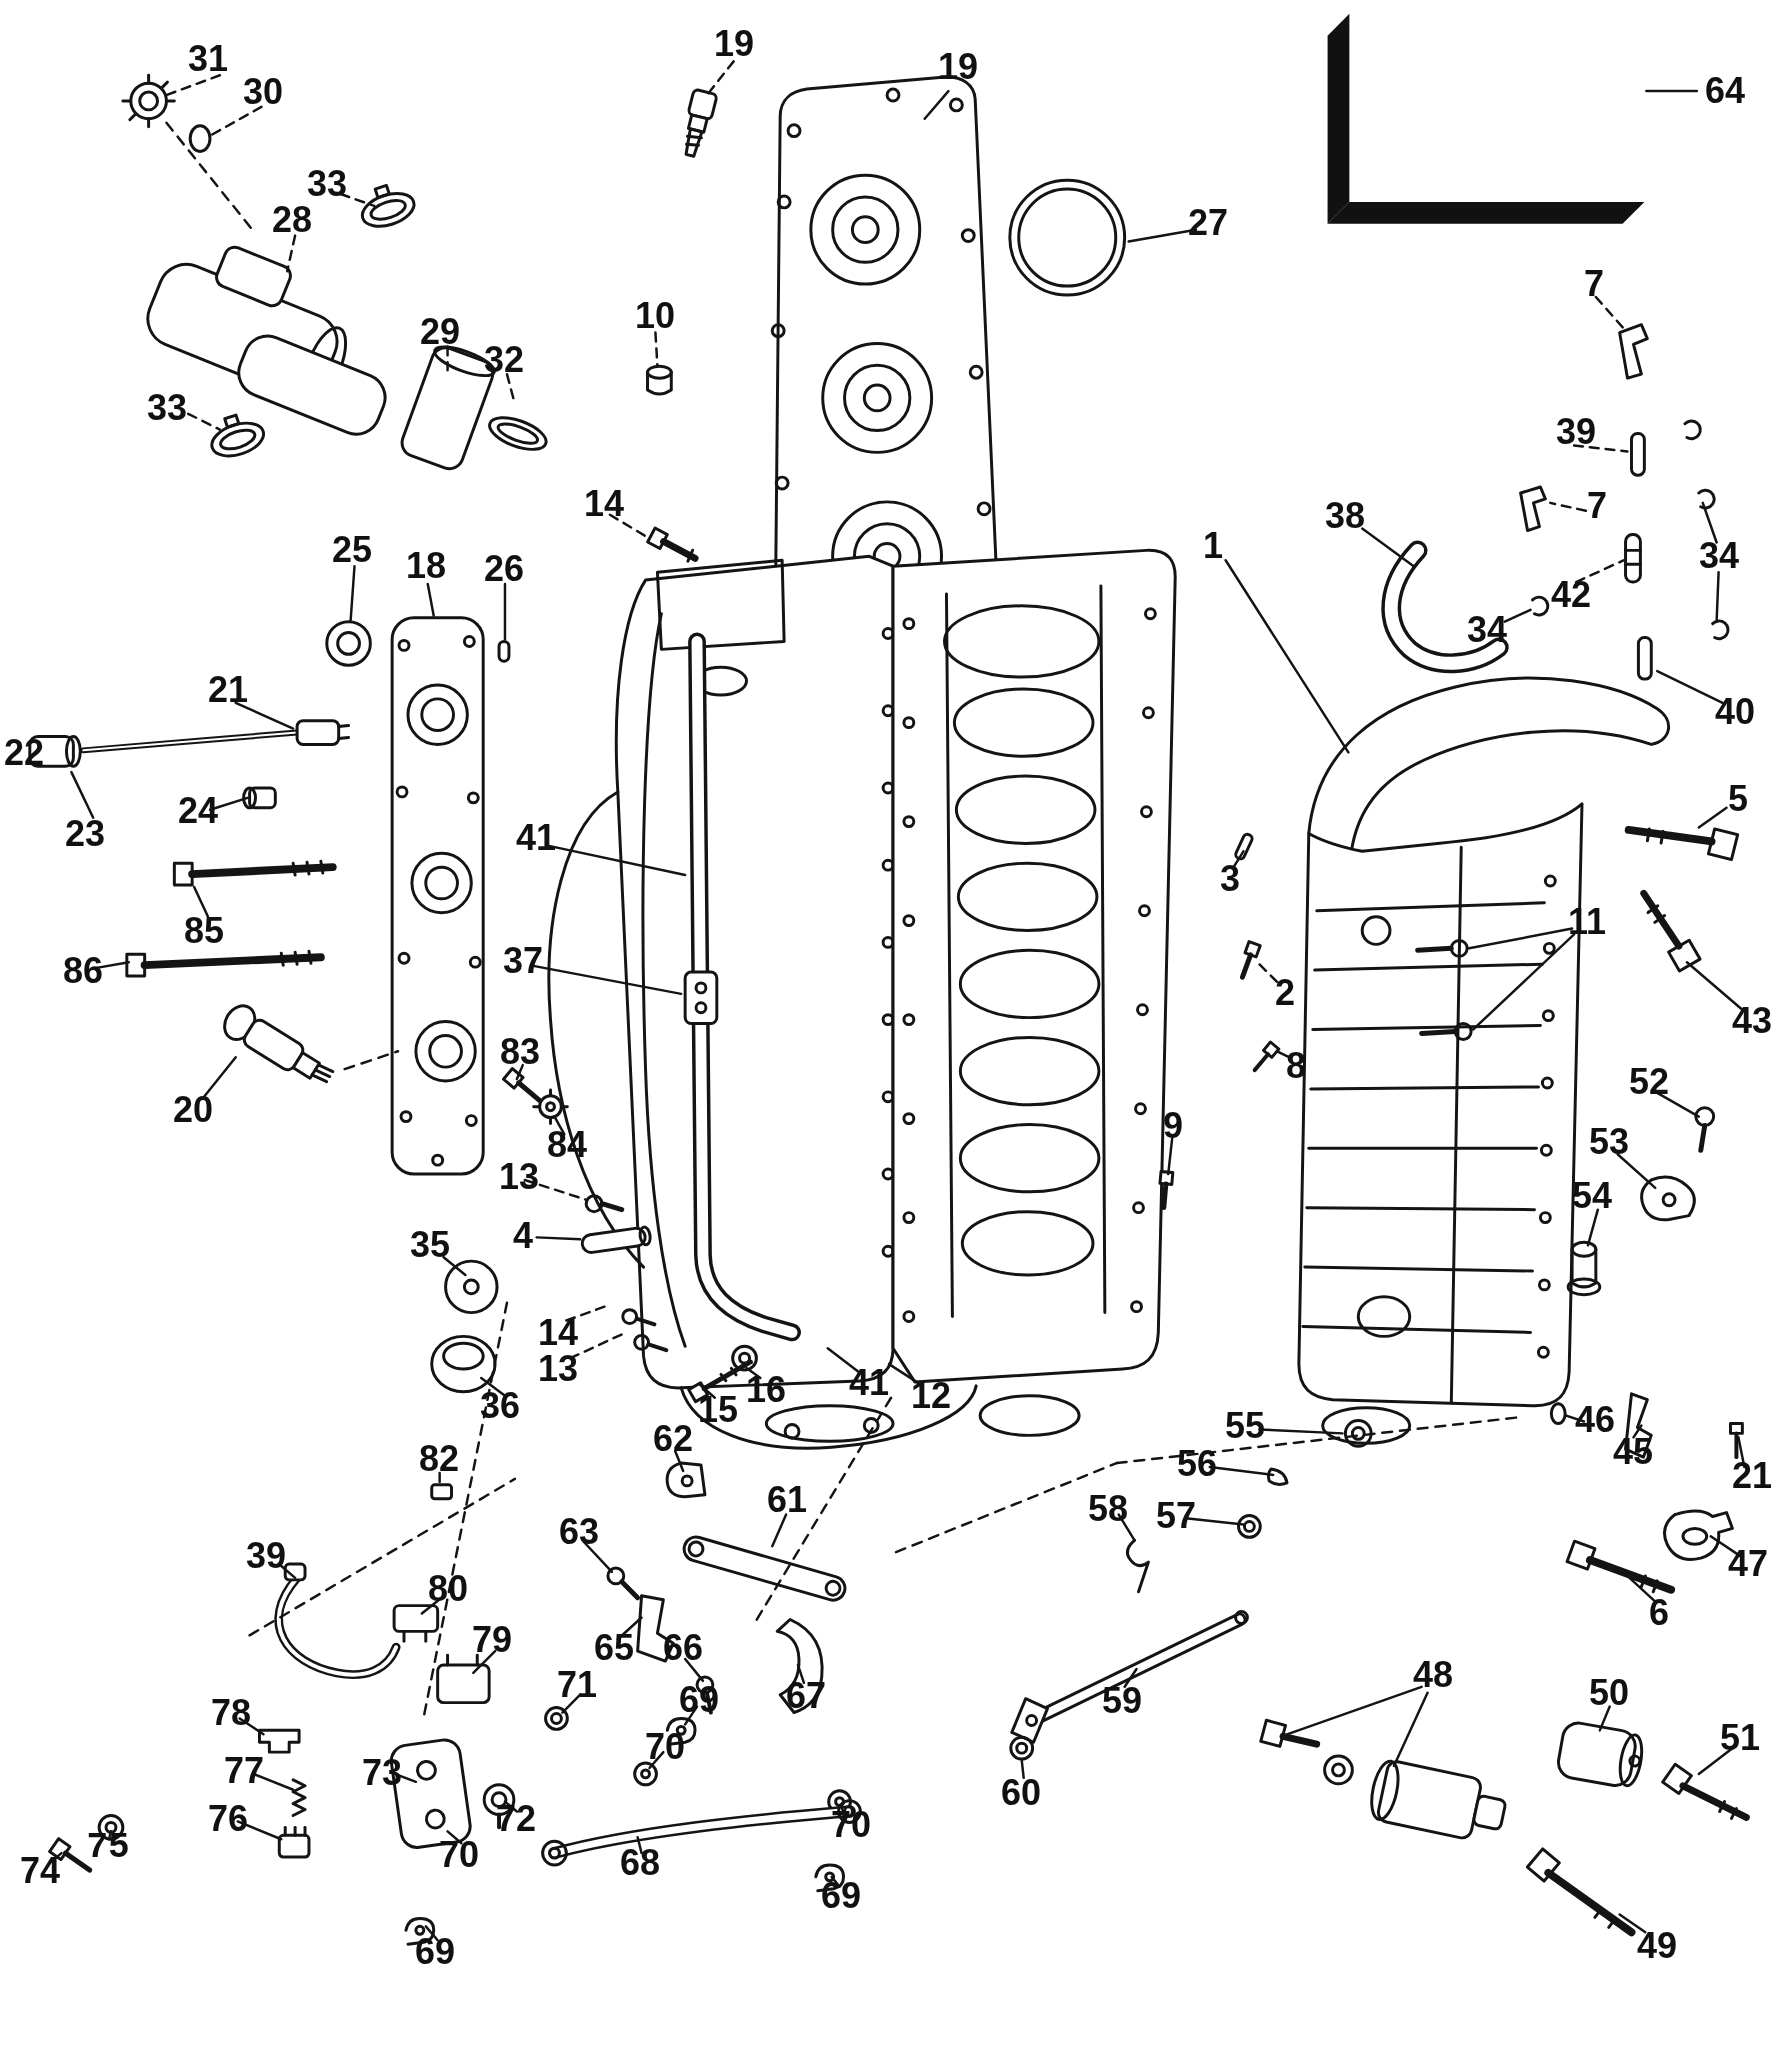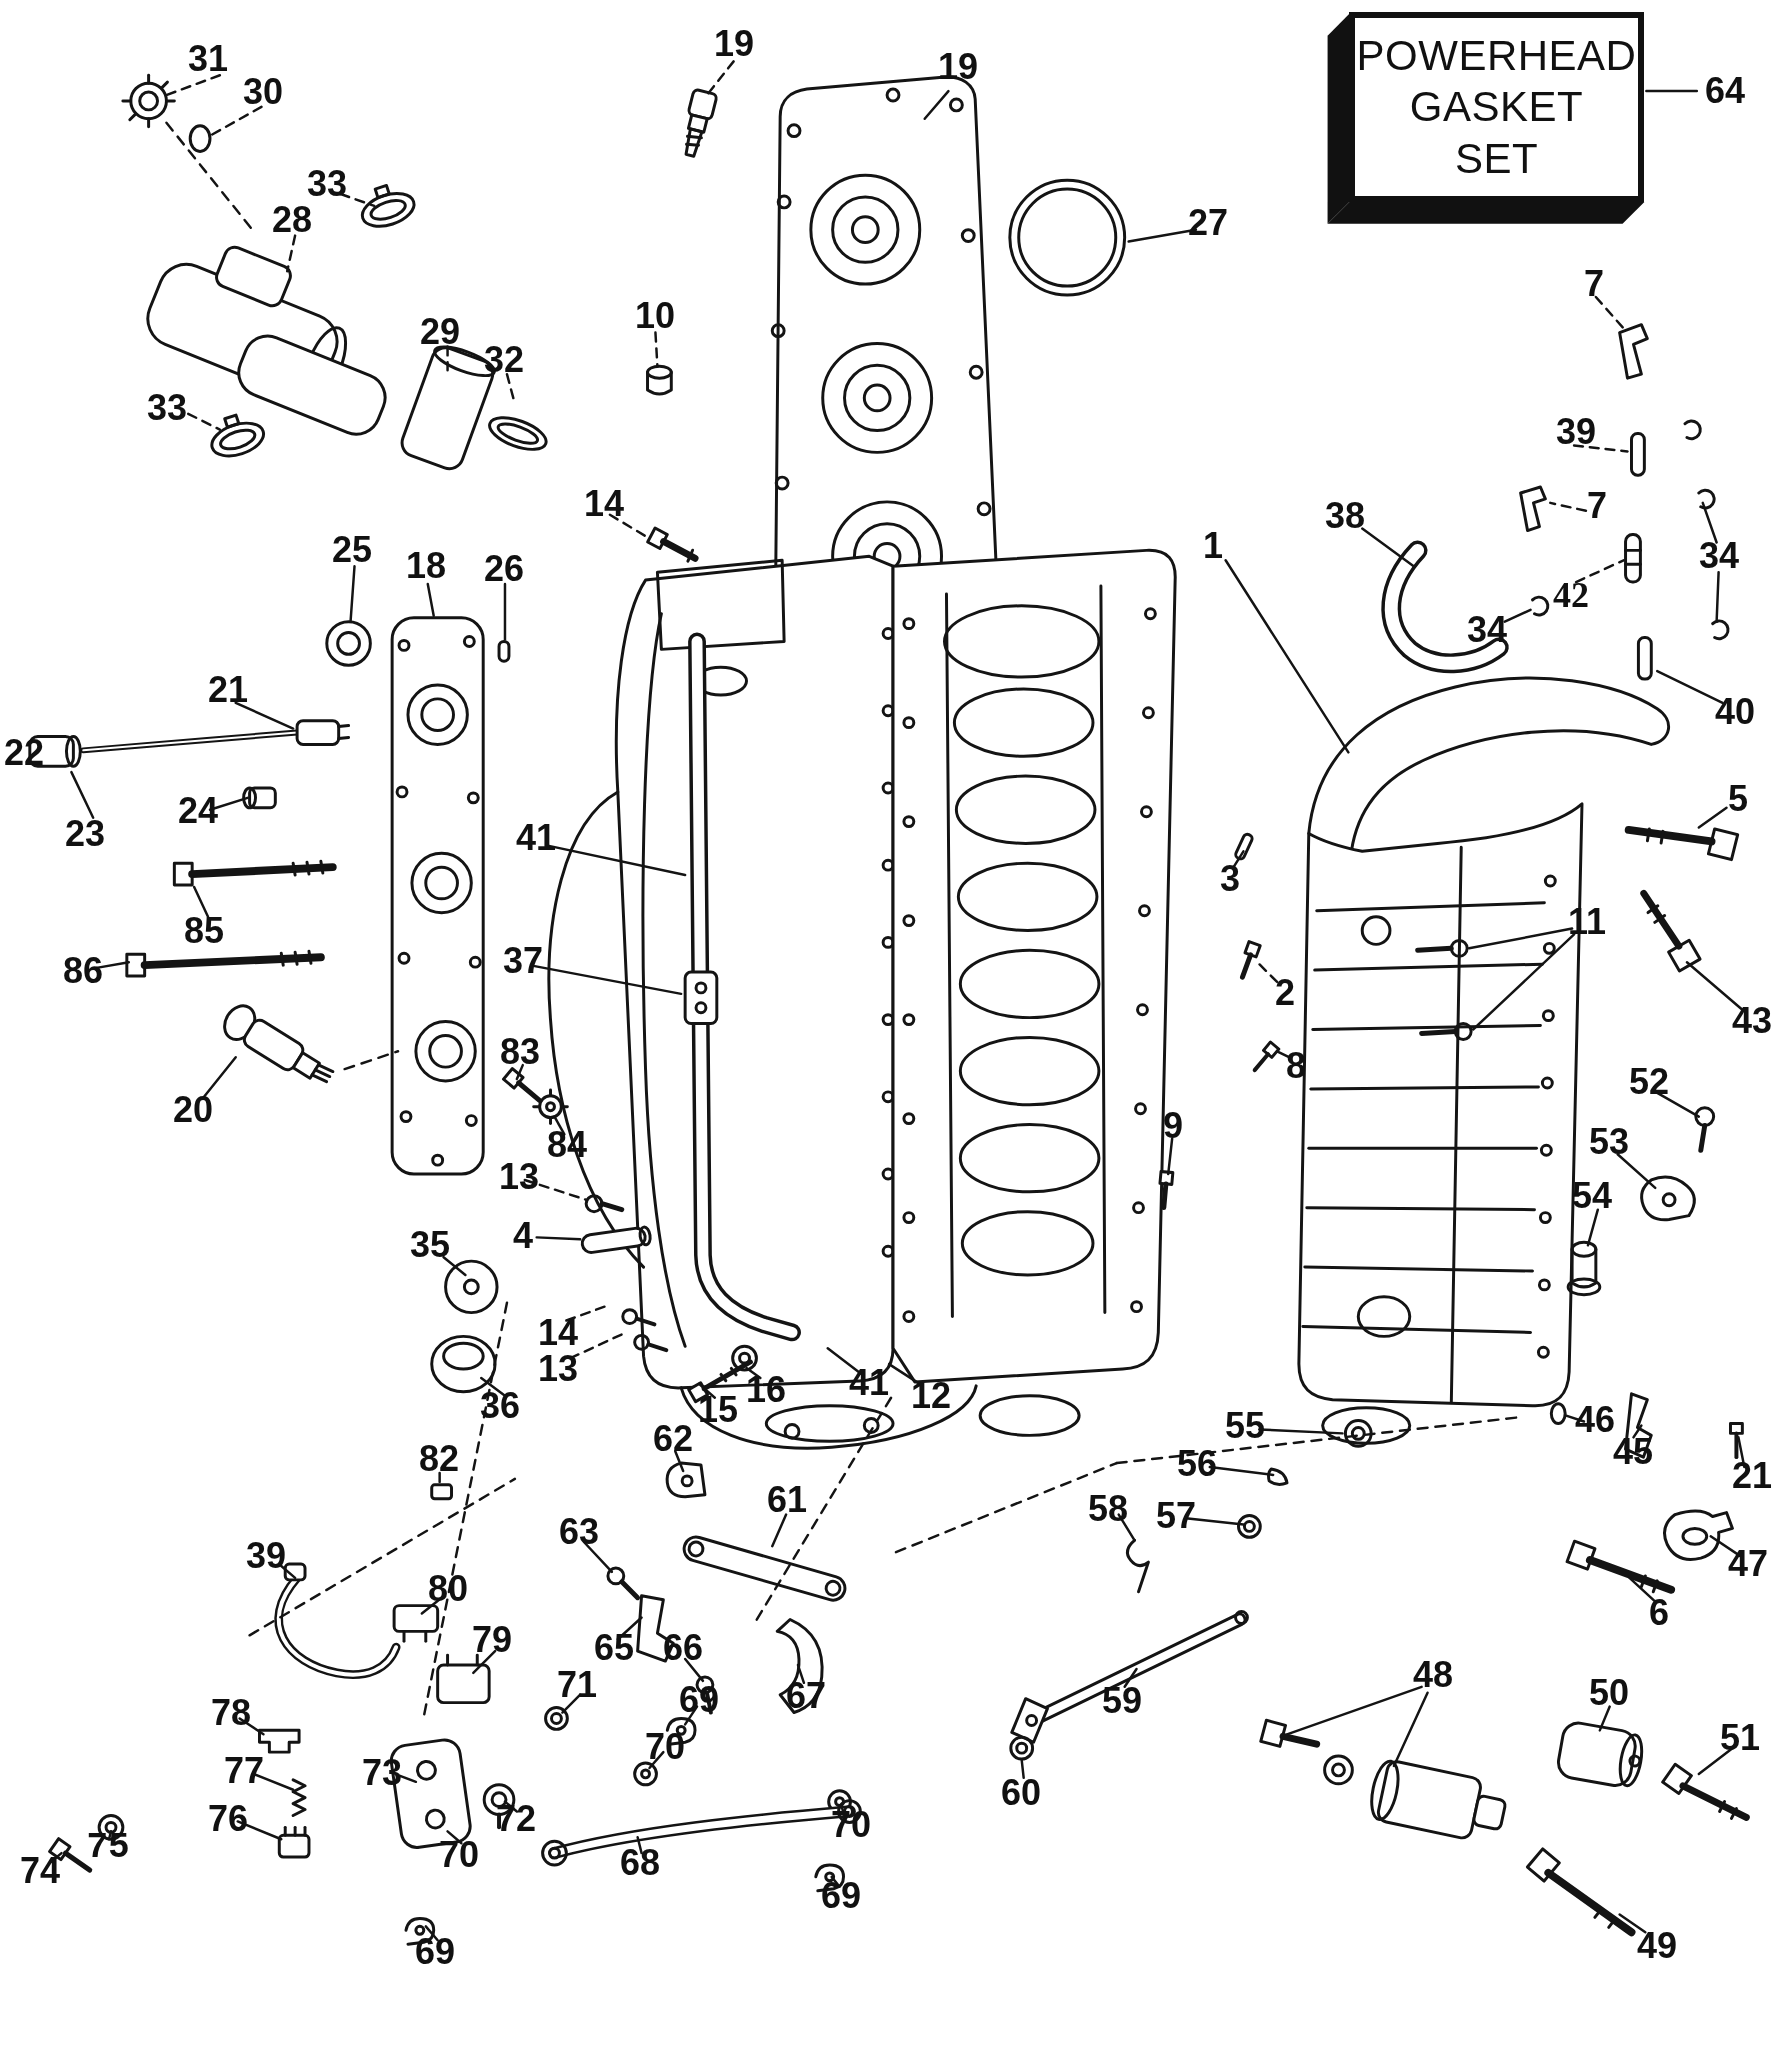--- a/index.html
+++ b/index.html
@@ -575,25 +575,20 @@
           <line x1="110" y1="1858" x2="112" y2="1850" stroke="#141414"></line>
           <line x1="648" y1="1872" x2="644" y2="1856" stroke="#141414"></line>
           <line x1="848" y1="1906" x2="840" y2="1896" stroke="#141414"></line>
           <line x1="1662" y1="1952" x2="1636" y2="1934" stroke="#141414"></line>
           <line x1="466" y1="1862" x2="452" y2="1850" stroke="#141414"></line>
           <line x1="442" y1="1960" x2="430" y2="1946" stroke="#141414"></line>
         </g>
  </g>
 </svg>
 
-<div id="gasket-box">
-  <div class="gb-line">POWERHEAD</div>
-  <div class="gb-line">GASKET</div>
-  <div class="gb-line">SET</div>
-</div>
 
 <div id="callout-layer">
       <div class="callout" style="left: 208px; top: 59px;">31</div>
       <div class="callout" style="left: 734px; top: 44px;">19</div>
       <div class="callout" style="left: 958px; top: 67px;">19</div>
       <div class="callout" style="left: 1725px; top: 91px;">64</div>
       <div class="callout" style="left: 263px; top: 92px;">30</div>
       <div class="callout" style="left: 327px; top: 184px;">33</div>
       <div class="callout" style="left: 292px; top: 220px;">28</div>
       <div class="callout" style="left: 1208px; top: 223px;">27</div>
@@ -604,21 +599,21 @@
       <div class="callout" style="left: 167px; top: 408px;">33</div>
       <div class="callout" style="left: 1576px; top: 432px;">39</div>
       <div class="callout" style="left: 604px; top: 504px;">14</div>
       <div class="callout" style="left: 1345px; top: 516px;">38</div>
       <div class="callout" style="left: 1597px; top: 506px;">7</div>
       <div class="callout" style="left: 1213px; top: 546px;">1</div>
       <div class="callout" style="left: 352px; top: 550px;">25</div>
       <div class="callout" style="left: 1719px; top: 556px;">34</div>
       <div class="callout" style="left: 426px; top: 566px;">18</div>
       <div class="callout" style="left: 504px; top: 569px;">26</div>
-      <div class="callout" style="left: 1571px; top: 595px; font-family: Liberation Serif, serif;">42</div>
+      <div class="callout" style="left: 1571px; top: 595px;">42</div>
       <div class="callout" style="left: 1487px; top: 630px;">34</div>
       <div class="callout" style="left: 228px; top: 690px;">21</div>
       <div class="callout" style="left: 1735px; top: 712px;">40</div>
       <div class="callout" style="left: 24px; top: 753px;">22</div>
       <div class="callout" style="left: 1738px; top: 799px;">5</div>
       <div class="callout" style="left: 198px; top: 811px;">24</div>
       <div class="callout" style="left: 85px; top: 834px;">23</div>
       <div class="callout" style="left: 536px; top: 838px;">41</div>
       <div class="callout" style="left: 1230px; top: 879px;">3</div>
       <div class="callout" style="left: 1587px; top: 922px;">11</div>

